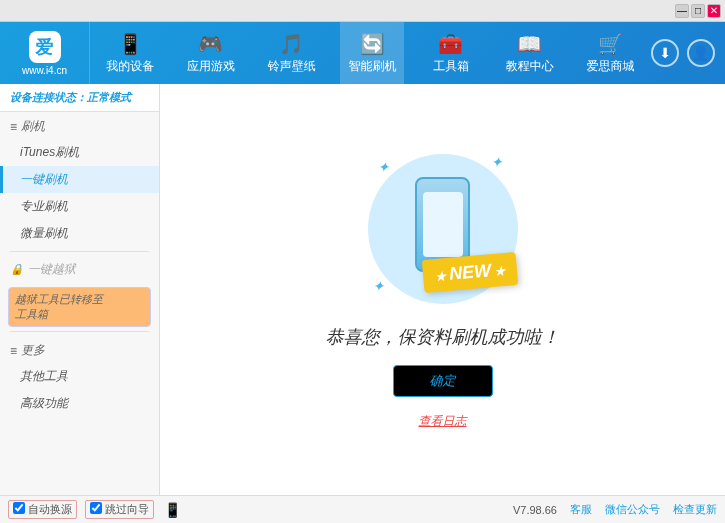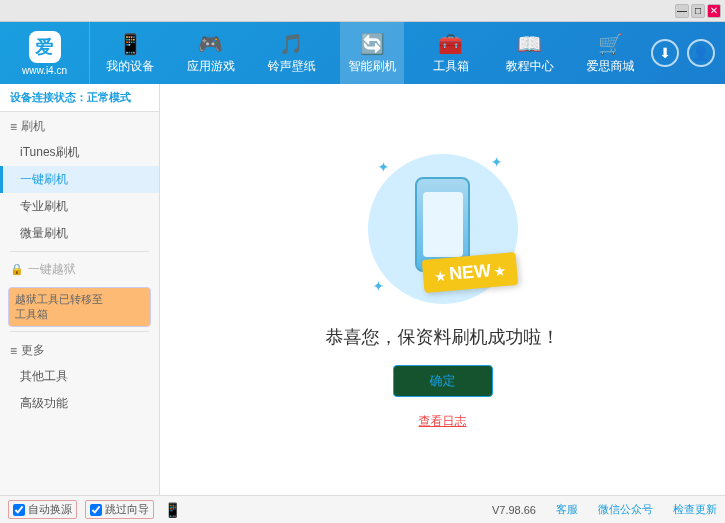--- a/index.html
+++ b/index.html
@@ -113,20 +113,21 @@
       align-items: center;
       justify-content: center;
       font-size: 14px;
       cursor: pointer;
     }
 
     
     .main-layout {
       display: flex;
       height: calc(523px - 22px - 62px - 28px);
+      font-style: italic;
     }
 
     
     .sidebar {
       width: 160px;
       background: #f7f7f7;
       border-right: 1px solid #ddd;
       overflow-y: auto;
       flex-shrink: 0;
     }
@@ -278,21 +279,21 @@
     .sparkle-3 { bottom: 15px; left: 10px; }
 
     .success-text {
       font-size: 18px;
       color: #333;
       font-weight: 500;
     }
     .confirm-btn {
       width: 100px;
       height: 32px;
-      background: #14532d;
+      background: #000000;
       border: 1px solid #1a9ee0;
       color: #1a9ee0;
       border-radius: 4px;
       cursor: pointer;
       font-size: 13px;
       display: flex;
       align-items: center;
       justify-content: center;
     }
     .again-link {
@@ -308,21 +309,21 @@
       background: #f5f5f5;
       border-top: 1px solid #ddd;
       display: flex;
       align-items: center;
       padding: 0 8px;
       gap: 8px;
       width: 100%;
     }
     .device-checkbox {
       display: flex;
-      align-items: center;
+      align-items: flex-start;
       gap: 3px;
       font-size: 11px;
       color: #555;
       border: 1px solid #e0a0a0;
       padding: 1px 4px;
       border-radius: 2px;
       cursor: pointer;
     }
     .device-info {
       display: flex;
@@ -335,21 +336,21 @@
       font-size: 12px;
     }
     .device-sub {
       color: #888;
       font-size: 10px;
     }
     .bottom-right {
       margin-left: auto;
       display: flex;
       align-items: center;
-      gap: 20px;
+      gap: 13px;
       font-size: 11px;
       color: #555;
     }
   </style>
 </head>
 <body>
 
 <div class="title-bar">
   <div class="title-bar-btn">—</div>
   <div class="title-bar-btn">□</div>

